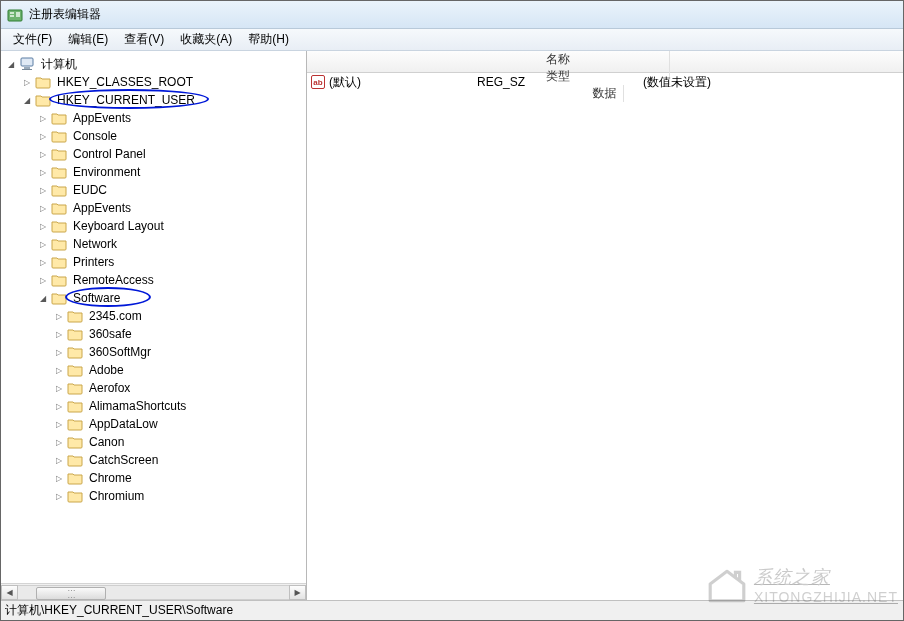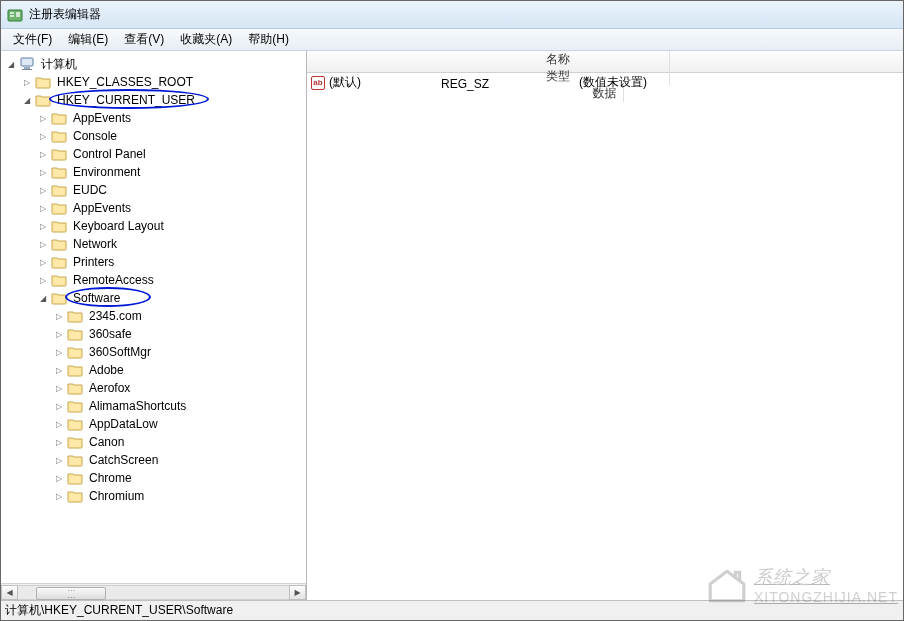--- a/index.html
+++ b/index.html
@@ -20,25 +20,25 @@
   .tree-pane { width: 306px; border-right: 1px solid #b8b8b8; display:flex; flex-direction:column; min-height:0;gap:28px;}
   .tree-scroll { flex:1; overflow:auto; position:relative; padding:4px 0 4px 2px;}
   
   .list-pane { flex: 1; display:flex; flex-direction:column; min-height:0;}
   .list-header { height: 22px; border-bottom: 1px solid #d0d0d0; display:flex; align-items:center; background: linear-gradient(to bottom,#fdfdfd,#f0f0f0); flex-direction: column;}
   .list-header .col { padding:0 6px; border-right:1px solid #e0e0e0; height:100%; display:flex; align-items:center; color:#333;}
   .col-name{ width:130px;}
   .col-type{ width:130px;}
   .col-data{ flex:1;}
   .list-body{ flex:1; overflow:auto;}
-  .list-row{ display:flex; align-items:flex-end; height:18px; padding-left:4px;}
+  .list-row{ display:flex; align-items:center; height:18px; padding-left:4px;gap:36px;}
   .list-row .cell{ display:flex; align-items:center; }
   .cell-name{ width:130px;}
   .cell-type{ width:130px;}
-  .cell-data{ flex:1;margin-left:8px;}
+  .cell-data{ flex:1;}
   .ab-icon{ width:14px; height:14px; margin-right:4px; border:1px solid #b33; border-radius:2px; display:flex; align-items:center; justify-content:center; font-size:8px; font-weight:bold; color:#b33; background:#fff;}
   
   .statusbar { height: 20px; border-top: 1px solid #c0c0c0; background:#f0f0f0; display:flex; align-items:center; padding:0 4px; color:#000;}
   
   
   .node { white-space: nowrap; }
   .node-row { display:flex; align-items:center; height:18px; cursor:default; position:relative;}
   .expander { width:12px; height:12px; display:flex; align-items:center; justify-content:center; color:#6a6a6a; margin-right:1px; font-size:9px; user-select:none;}
   .expander.open::before{ content:"◢"; font-size:8px; color:#595959;}
   .expander.closed::before{ content:"▷"; font-size:8px; color:#7a7a7a;}

